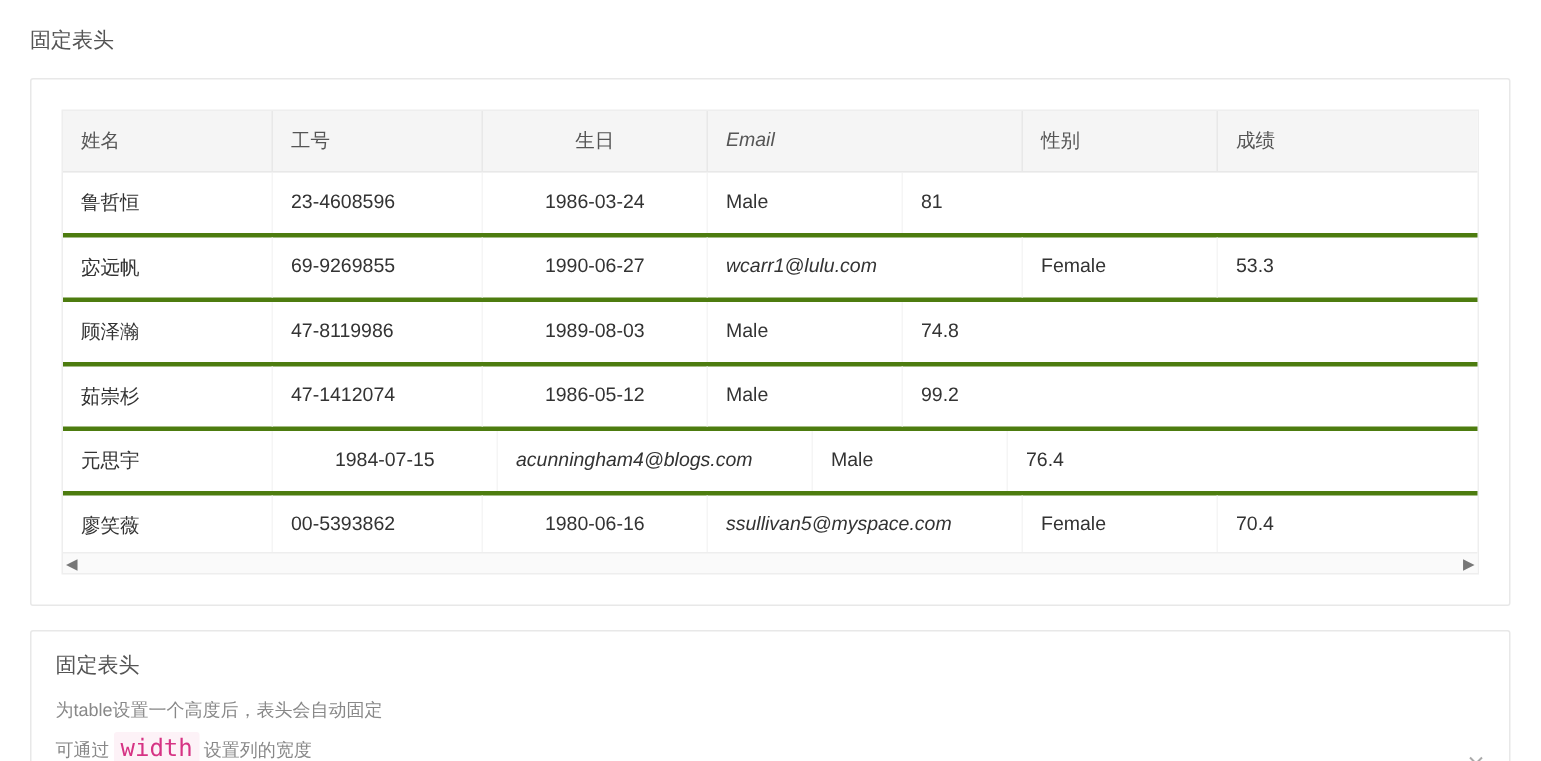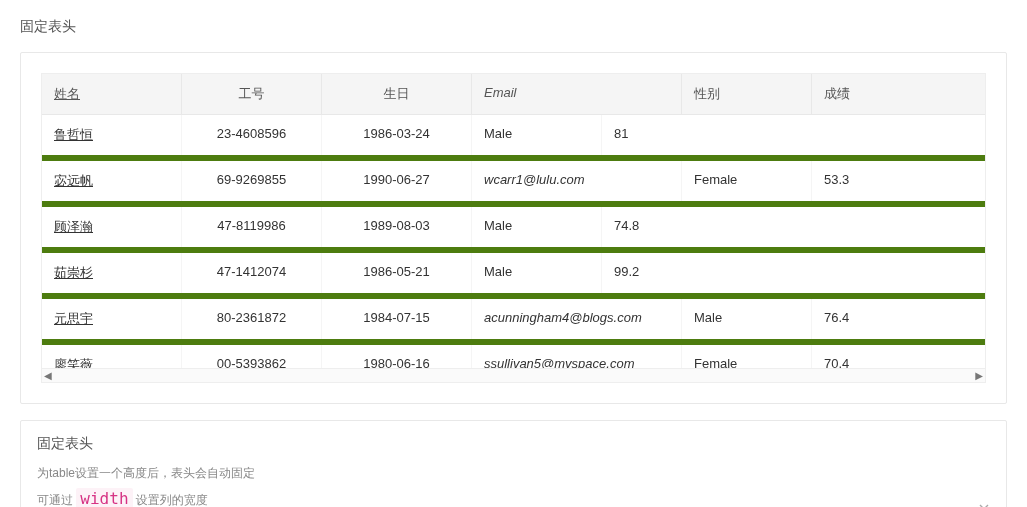--- a/index.html
+++ b/index.html
@@ -40,32 +40,32 @@
   }
   .th:last-child { border-right: none; }
   .table-body {
     height: 253px;
     overflow-y: scroll;
     overflow-x: auto;
     position: relative;
   }
   .row {
     display: flex;
-    border-bottom: 6px solid #4d7c0f;
+    border-bottom: 3px solid #4d7c0f;
   }
   .td {
     padding: 11px 12px;
     color: #333;
     font-size: 13px;
     word-break: break-all;
     border-right: 1px solid #f5f5f5;
   }
   .td:last-child { border-right: none; }
-  .c-name  { width: 140px; flex: 0 0 140px; text-decoration: underline; }
-  .c-id    { width: 140px; flex: 0 0 140px; text-align: center; }
+  .c-name  { width: 140px; flex: 0 0 140px; }
+  .c-id    { width: 140px; flex: 0 0 140px; }
   .c-bday  { width: 150px; flex: 0 0 150px; text-align: center; }
   .c-email { width: 210px; flex: 0 0 210px; font-style: italic; }
   .c-sex   { width: 130px; flex: 0 0 130px; }
   .c-score { width: 125px; flex: 0 0 125px; }
   .hbar {
     height: 14px;
     background: #fafafa;
     border-top: 1px solid #eee;
     display:flex;
     justify-content: space-between;
@@ -143,27 +143,26 @@
           <div class="row">
             <div class="td c-name">顾泽瀚</div>
             <div class="td c-id">47-8119986</div>
             <div class="td c-bday">1989-08-03</div>
             <div class="td c-sex">Male</div>
             <div class="td c-score">74.8</div>
           </div>
           <div class="row">
             <div class="td c-name">茹崇杉</div>
             <div class="td c-id">47-1412074</div>
-            <div class="td c-bday">1986-05-21</div>
+            <div class="td c-bday">1986-05-12</div>
             <div class="td c-sex">Male</div>
             <div class="td c-score">99.2</div>
           </div>
           <div class="row">
             <div class="td c-name">元思宇</div>
-            <div class="td c-id">80-2361872</div>
             <div class="td c-bday">1984-07-15</div>
             <div class="td c-email">acunningham4@blogs.com</div>
             <div class="td c-sex">Male</div>
             <div class="td c-score">76.4</div>
           </div>
           <div class="row">
             <div class="td c-name">廖笑薇</div>
             <div class="td c-id">00-5393862</div>
             <div class="td c-bday">1980-06-16</div>
             <div class="td c-email">ssullivan5@myspace.com</div>

